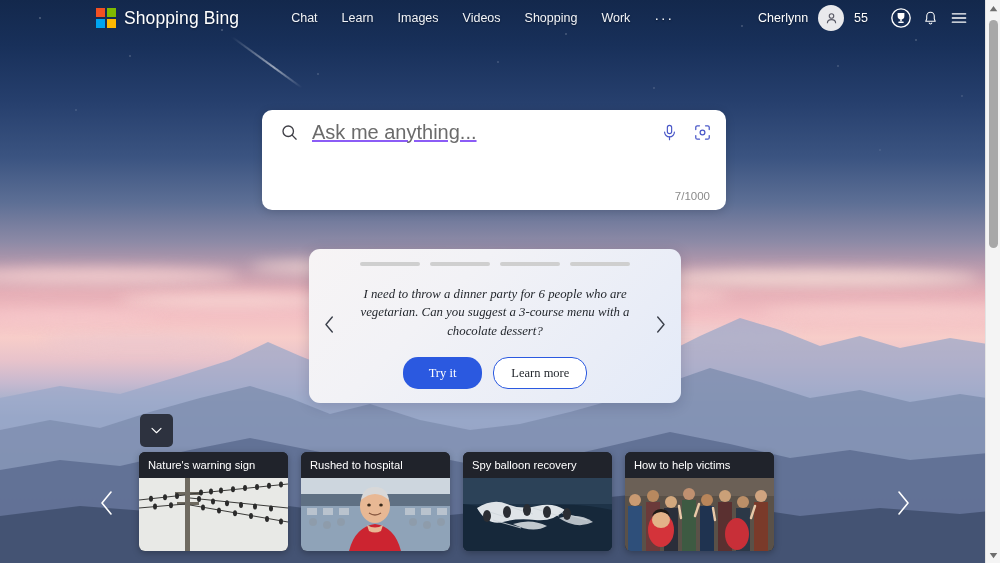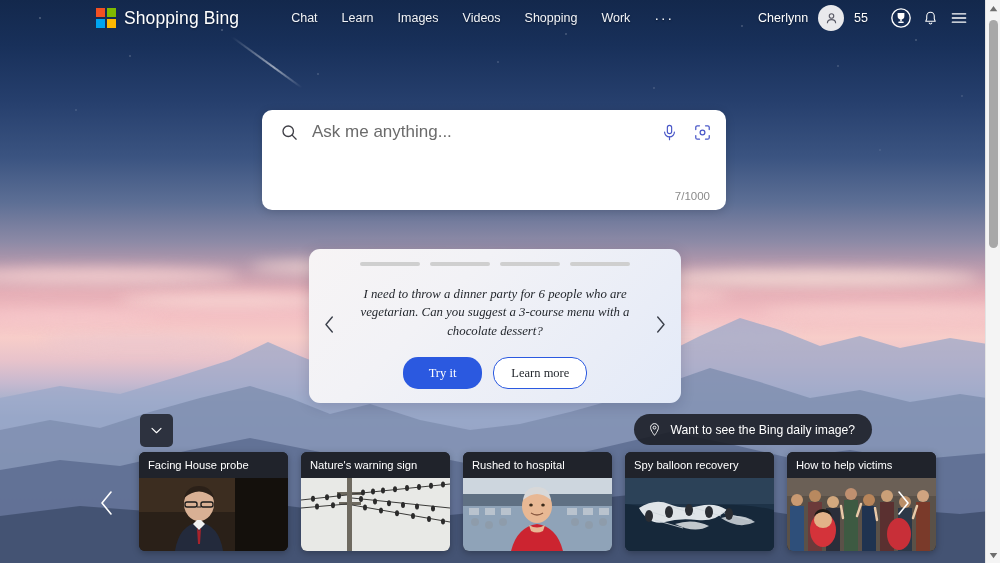--- a/index.html
+++ b/index.html
@@ -142,22 +142,23 @@
     position: absolute; left: 262px; top: 110px;
     width: 464px; height: 100px;
     background: #fff; border-radius: 10px;
     box-shadow: 0 2px 10px rgba(0,0,0,.16);
     z-index: 15;
   }
   .search-row { display: flex; align-items: center; height: 44px; padding: 0 14px 0 18px; }
   .search-input {
     flex: 1; border: 0; outline: none;
     font-family: "Liberation Sans", sans-serif;
-    font-size: 17px; color: #8b5cf6; margin-left: 13px;
+    font-size: 20px; color: #8b5cf6; margin-left: 13px;
     background: transparent;
+    text-decoration: underline;
   }
   .search-input::placeholder { color: #6b6b6b; }
   .search-actions { display: flex; align-items: center; gap: 14px; }
   .char-counter {
     position: absolute; right: 16px; bottom: 8px;
     font-size: 11.5px; color: #8a8a8a;
   }
 
   
   .suggest-wrap {
@@ -419,48 +420,23 @@
       </svg>
     </span>
   </div>
 
   <div class="collapse-btn">
     <svg width="15" height="15" viewBox="0 0 20 20">
       <path d="M4 7.2L10 13L16 7.2" fill="none" stroke="#ffffff" stroke-width="1.5" stroke-linecap="round" stroke-linejoin="round"></path>
     </svg>
   </div>
 
-  <div class="daily-tip">
-    <svg width="15" height="15" viewBox="0 0 24 24">
-      <path d="M12 2.6c-3.5 0-6.3 2.8-6.3 6.3 0 4.6 6.3 12.5 6.3 12.5s6.3-7.9 6.3-12.5c0-3.5-2.8-6.3-6.3-6.3z" fill="none" stroke="#ffffff" stroke-width="1.5"></path>
-      <circle cx="12" cy="9" r="2.3" fill="none" stroke="#ffffff" stroke-width="1.5"></circle>
-    </svg>
-    <span>Want to see the Bing daily image?</span>
-  </div>
 
   <div class="news-row">
 
-    <div class="news-card">
-      <div class="news-title">Facing House probe</div>
-      <div class="news-thumb">
-        <svg width="100%" height="100%" viewBox="0 0 149 73" preserveAspectRatio="xMidYMid slice">
-          <rect width="149" height="73" fill="#2a2018"></rect>
-          <rect x="0" y="0" width="149" height="34" fill="#3c2d20"></rect>
-          <rect x="96" y="0" width="53" height="73" fill="#14100c"></rect>
-          <ellipse cx="60" cy="26" rx="15" ry="17" fill="#d8b094"></ellipse>
-          <path d="M45 20 q15 -13 30 0 q-3 -12 -15 -12 q-12 0 -15 12z" fill="#2b2018"></path>
-          <rect x="46" y="24" width="12" height="5" rx="2" fill="none" stroke="#1a1a1a" stroke-width="1.4"></rect>
-          <rect x="62" y="24" width="12" height="5" rx="2" fill="none" stroke="#1a1a1a" stroke-width="1.4"></rect>
-          <path d="M58 29h4" stroke="#1a1a1a" stroke-width="1.2"></path>
-          <path d="M36 73 q4 -26 24 -29 q20 3 24 29z" fill="#232a3c"></path>
-          <path d="M54 46 l6 6 l6 -6 l-4 -4 h-4z" fill="#f2f2f2"></path>
-          <path d="M58 50 l2 3 l2 -3 l-1 16 h-2z" fill="#a8232c"></path>
-        </svg>
-      </div>
-    </div>
 
     <div class="news-card">
       <div class="news-title">Nature's warning sign</div>
       <div class="news-thumb">
         <svg width="100%" height="100%" viewBox="0 0 149 73" preserveAspectRatio="xMidYMid slice">
           <rect width="149" height="73" fill="#e8e9e6"></rect>
           <rect x="46" y="0" width="5" height="73" fill="#6e6a60"></rect>
           <rect x="36" y="14" width="26" height="3" fill="#6e6a60"></rect>
           <rect x="38" y="24" width="22" height="3" fill="#6e6a60"></rect>
           <path d="M51 16 L149 6" stroke="#3a3a38" stroke-width="1"></path>

